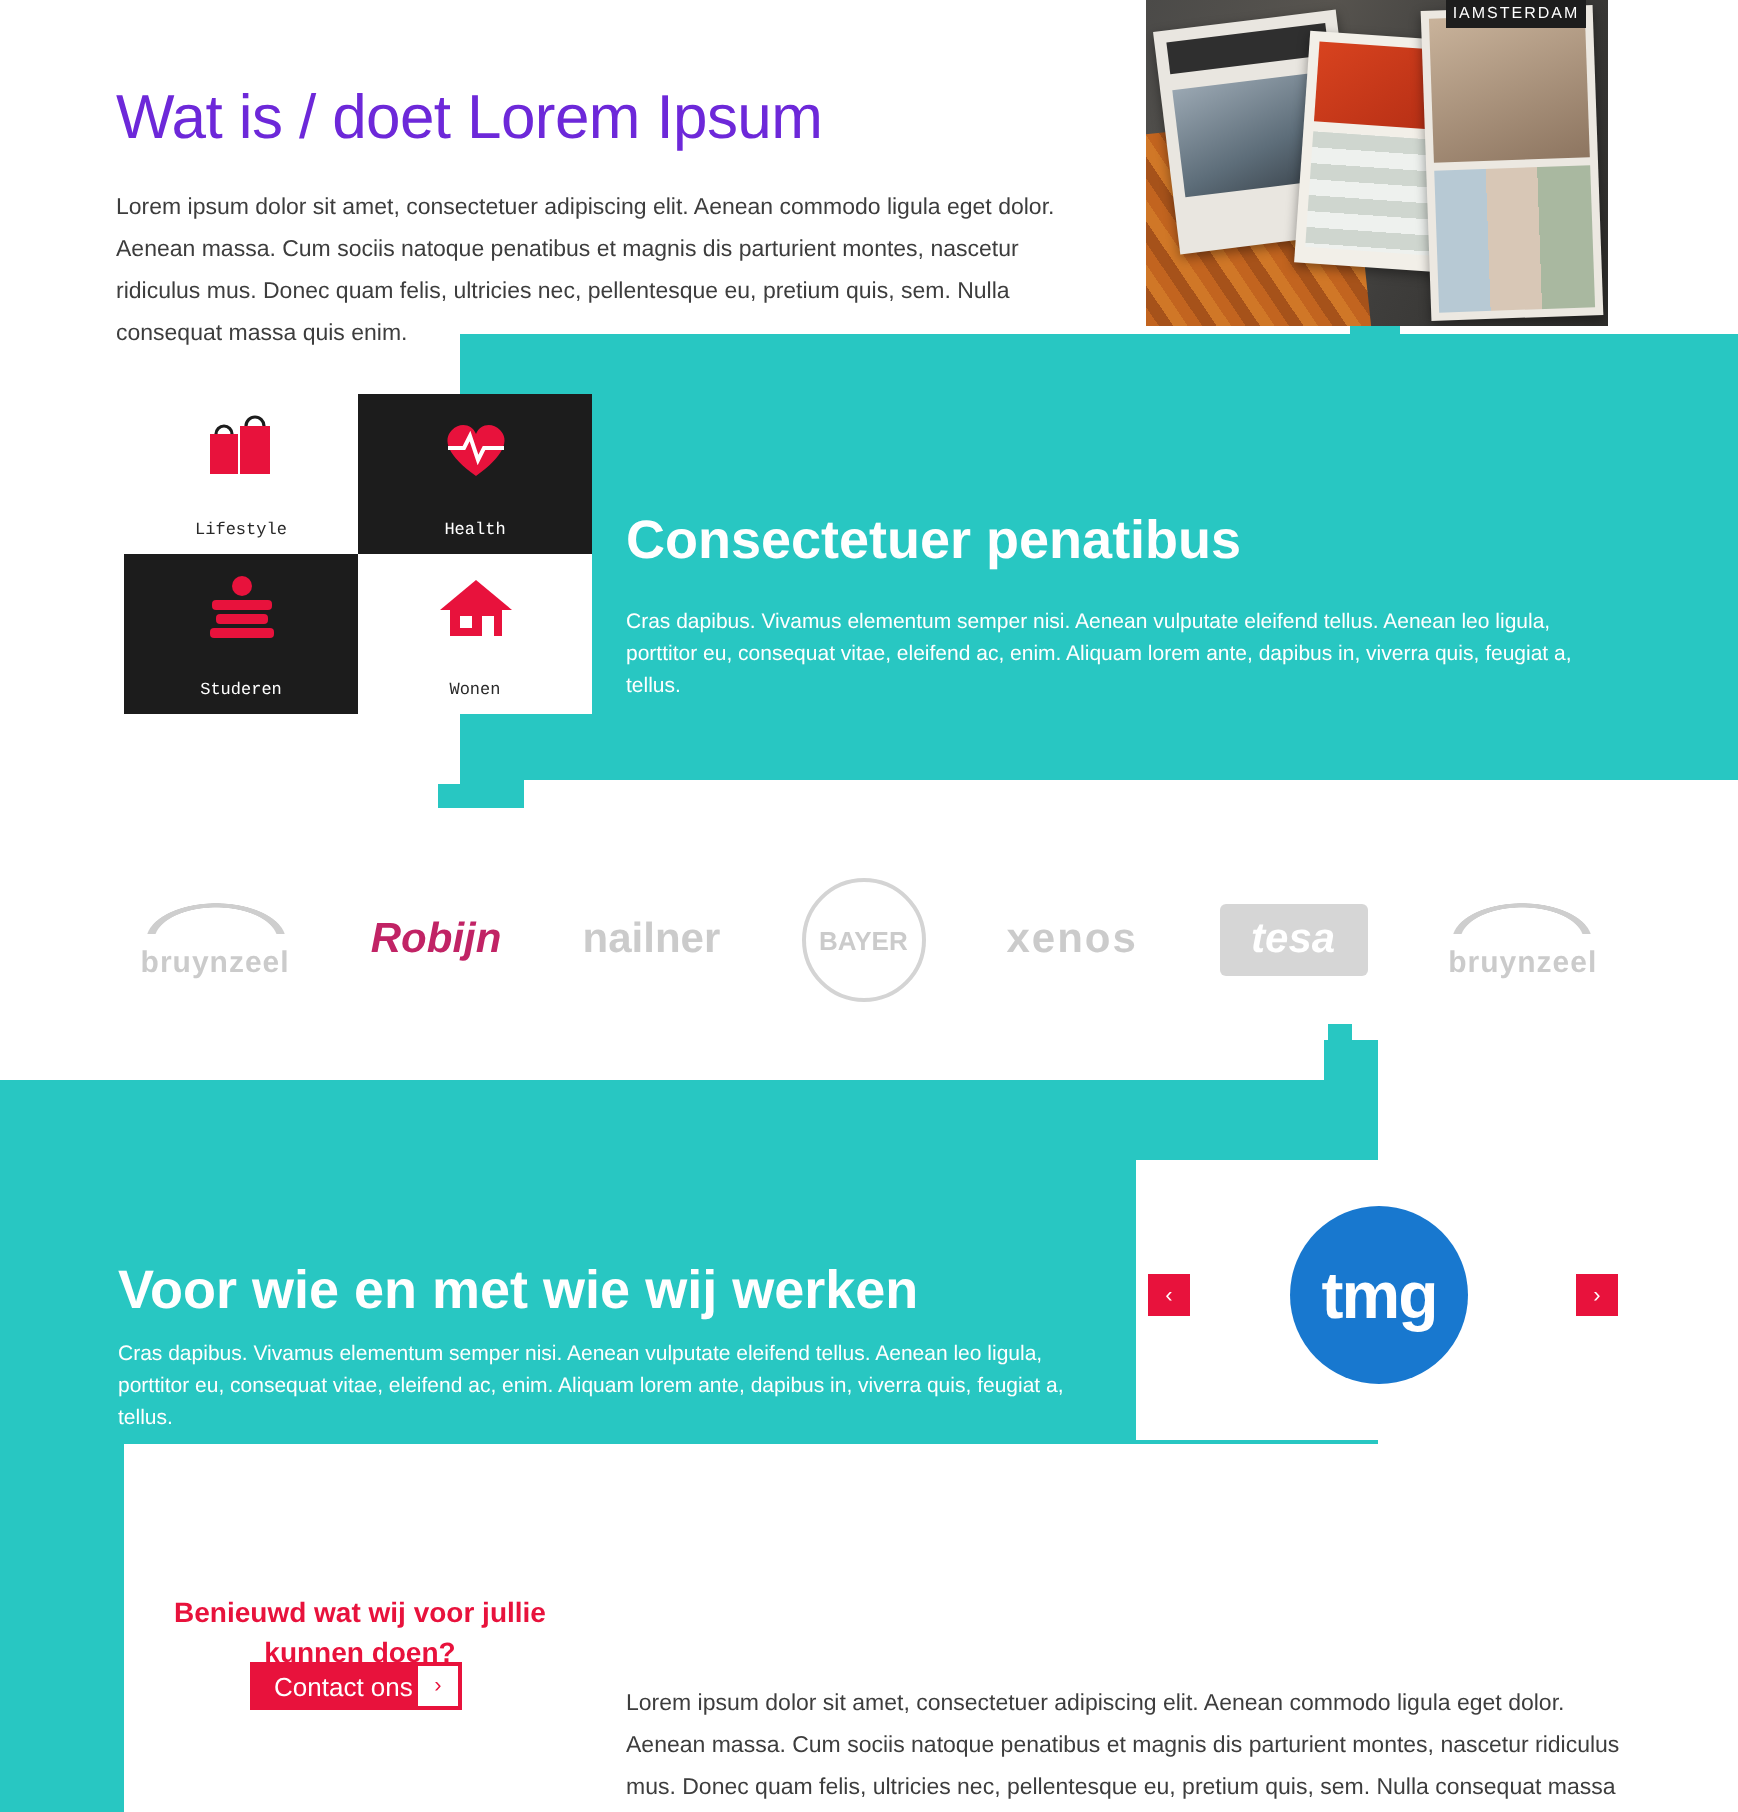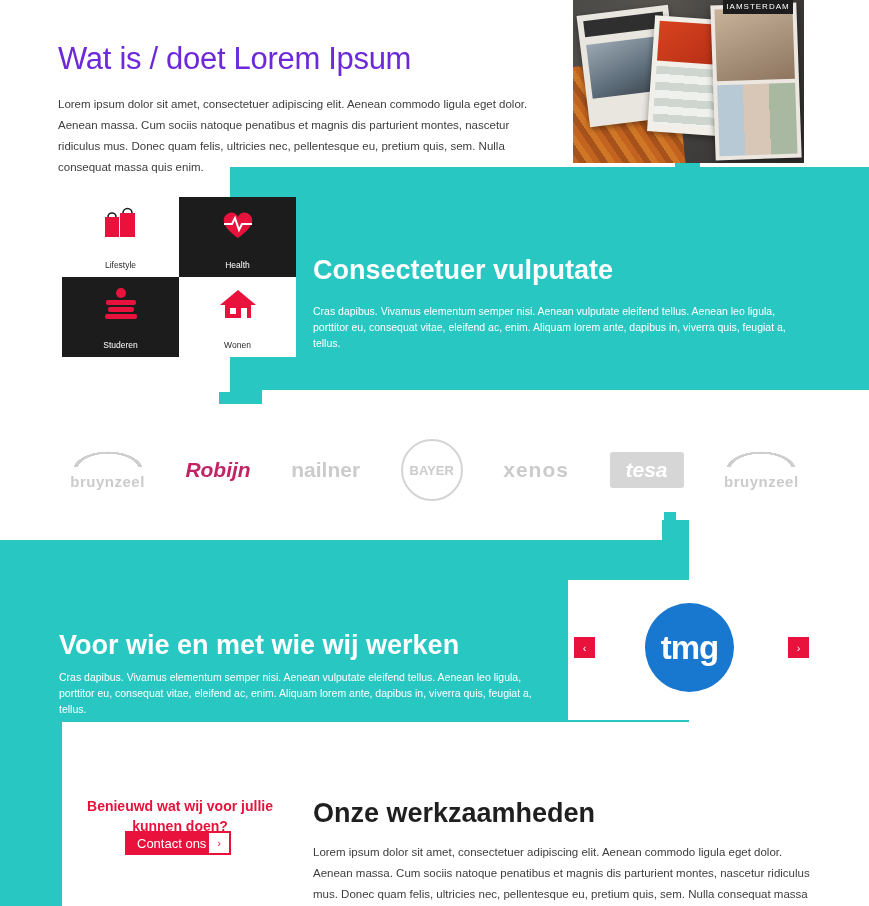--- a/index.html
+++ b/index.html
@@ -143,21 +143,21 @@
   }
   .icon-cell {
     position: relative;
     display: flex; flex-direction: column;
     align-items: center; justify-content: center;
     font-size: 8.5px;
   }
   .icon-cell.light { background: #ffffff; color: #2a2a2a; }
   .icon-cell.dark { background: #1c1c1c; color: #ffffff; }
   .icon-cell .glyph { height: 40px; display: flex; align-items: center; justify-content: center; }
-  .icon-cell .cap { margin-top: 16px; }
+  .icon-cell .cap { margin-top: 16px; font-family: Liberation Mono, monospace; }
 
   
   .logo-strip {
     position: absolute; left: 0; top: 420px;
     width: 869px; height: 100px;
     display: flex; align-items: center; justify-content: space-around;
     padding: 0 50px;
   }
   .logo {
     color: #c9c9c9;
@@ -288,21 +288,21 @@
     <div class="mag3"></div>
     <div class="strip">IAMSTERDAM</div>
   </div>
 
   <div class="teal-band-2"></div>
   <div class="teal-tab-top"></div>
   <div class="teal-square-small"></div>
   <div class="teal-leg"></div>
   <div class="teal-square-2"></div>
 
-  <h2 class="sect2-title">Consectetuer vulputate</h2>
+  <h2 class="sect2-title">Consectetuer penatibus</h2>
   <p class="sect2-body">Cras dapibus. Vivamus elementum semper nisi. Aenean vulputate eleifend tellus. Aenean leo ligula, porttitor eu, consequat vitae, eleifend ac, enim. Aliquam lorem ante, dapibus in, viverra quis, feugiat a, tellus.</p>
 
   <div class="icon-grid">
 
     <div class="icon-cell light">
       <span class="glyph">
         <svg width="36" height="34" viewBox="0 0 36 34" aria-hidden="true">
           <rect x="2" y="10" width="14" height="20" fill="#e8123c"></rect>
           <rect x="17" y="6" width="15" height="24" fill="#e8123c"></rect>
           <path d="M5 10 a4 4 0 0 1 8 0" fill="none" stroke="#1c1c1c" stroke-width="1.6"></path>
@@ -374,16 +374,15 @@
   <p class="sect3-body">Cras dapibus. Vivamus elementum semper nisi. Aenean vulputate eleifend tellus. Aenean leo ligula, porttitor eu, consequat vitae, eleifend ac, enim. Aliquam lorem ante, dapibus in, viverra quis, feugiat a, tellus.</p>
 
   <div class="tmg-logo">tmg</div>
   <div class="car-arrow prev">‹</div>
   <div class="car-arrow next">›</div>
 
   <div class="cta-title">Benieuwd wat wij voor jullie kunnen doen?</div>
   <div class="cta-button">Contact ons</div>
   <div class="cta-arrow">›</div>
 
-  <h2 class="sect4-title">Onze werkzaamheden</h2>
   <p class="sect4-body">Lorem ipsum dolor sit amet, consectetuer adipiscing elit. Aenean commodo ligula eget dolor. Aenean massa. Cum sociis natoque penatibus et magnis dis parturient montes, nascetur ridiculus mus. Donec quam felis, ultricies nec, pellentesque eu, pretium quis, sem. Nulla consequat massa quis enim.</p>
 
 </div>
 
 </body></html>

